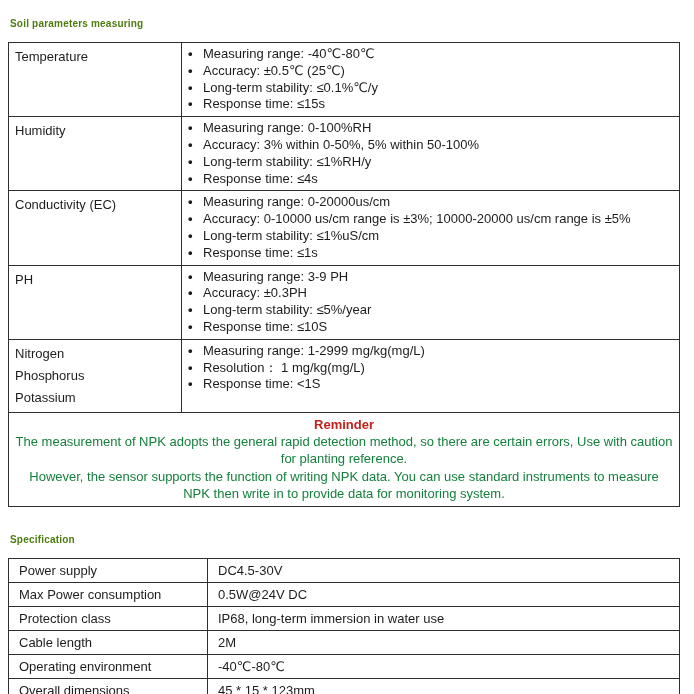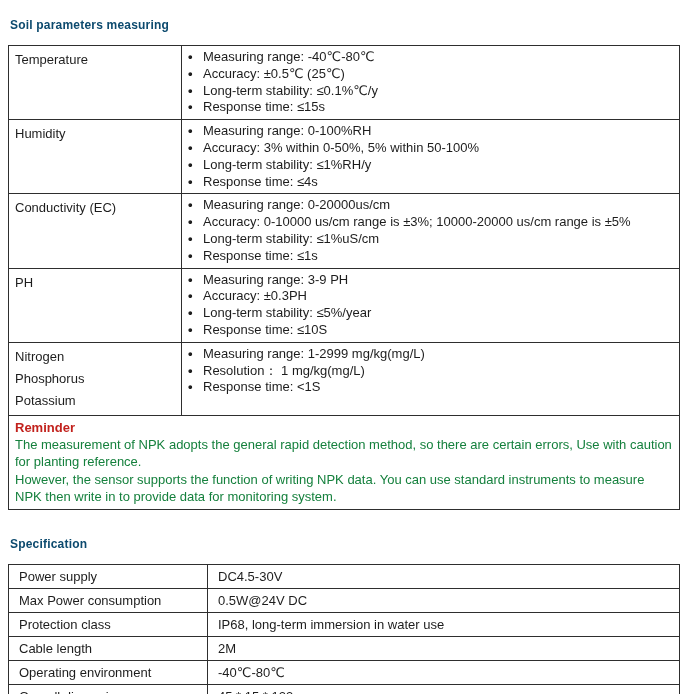--- a/index.html
+++ b/index.html
@@ -13,23 +13,23 @@
     font-family: "Liberation Sans", "DejaVu Sans", sans-serif;
     color: #1d1d1d;
     overflow: hidden;
   }
   .doc {
     padding: 10px 8px 0 8px;
     box-sizing: border-box;
     width: 694px;
   }
   .section-title {
-    font-size: 12px;
+    font-size: 10px;
     font-weight: bold;
-    color: #0c4a6e;
+    color: #4d7c0f;
     margin: 8px 0 13px 2px;
     letter-spacing: 0.2px;
   }
   .section-title.second {
     margin-top: 27px;
   }
 
   
   table.params {
     border-collapse: collapse;
@@ -70,20 +70,21 @@
   table.params tr.r0 { height: 70px; }
   table.params tr.r1 { height: 68px; }
   table.params tr.r2 { height: 67px; }
   table.params tr.r3 { height: 69px; }
   table.params tr.r4 { height: 66px; margin-top: 12px; }
   table.params tr.reminder-row { height: 90px; }
 
   td.reminder-cell {
     padding: 3px 8px 5px 4px;
     vertical-align: top;
+    text-align: center;
   }
   .reminder-title {
     font-weight: bold;
     font-size: 13px;
     line-height: 17px;
   }
   .reminder-para {
     font-size: 13px;
     line-height: 17.5px;
     color: #15803d;

